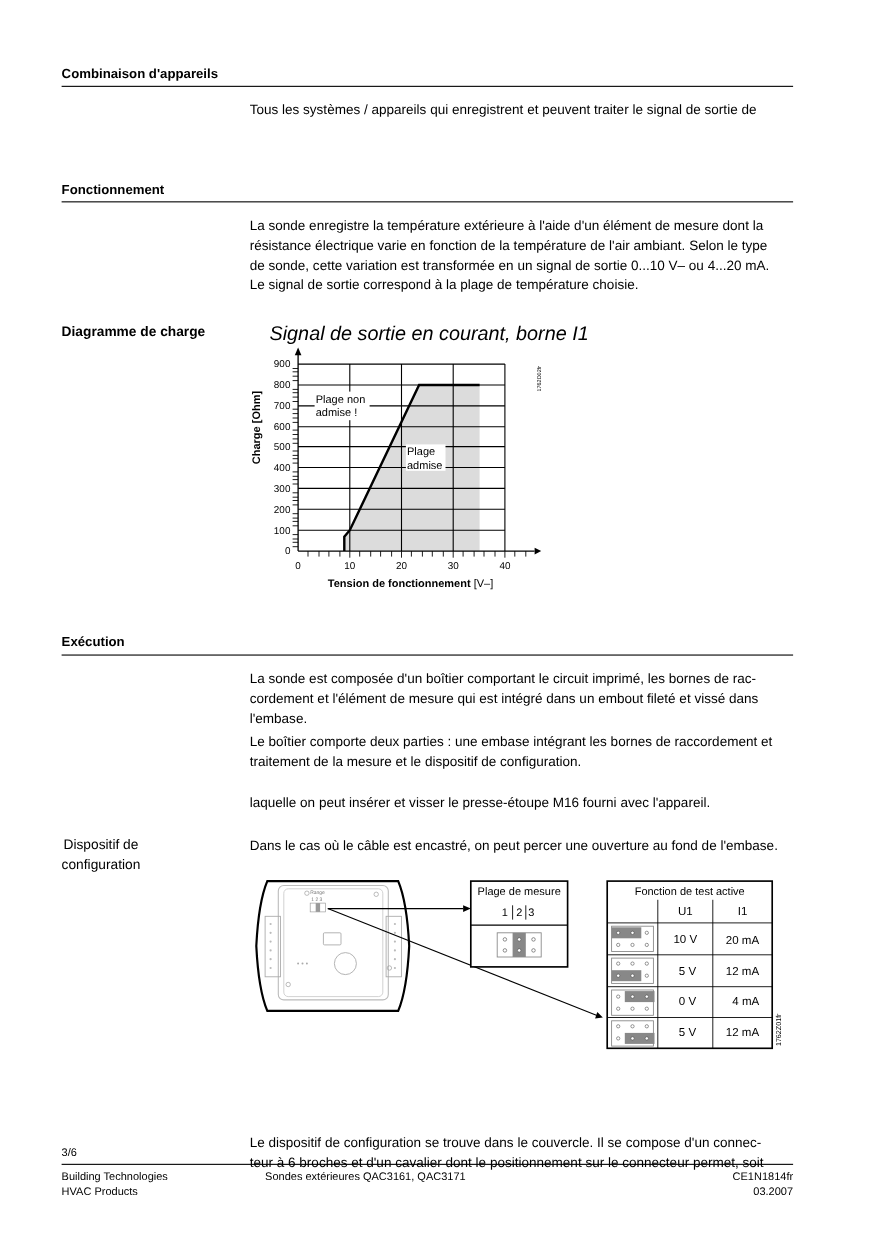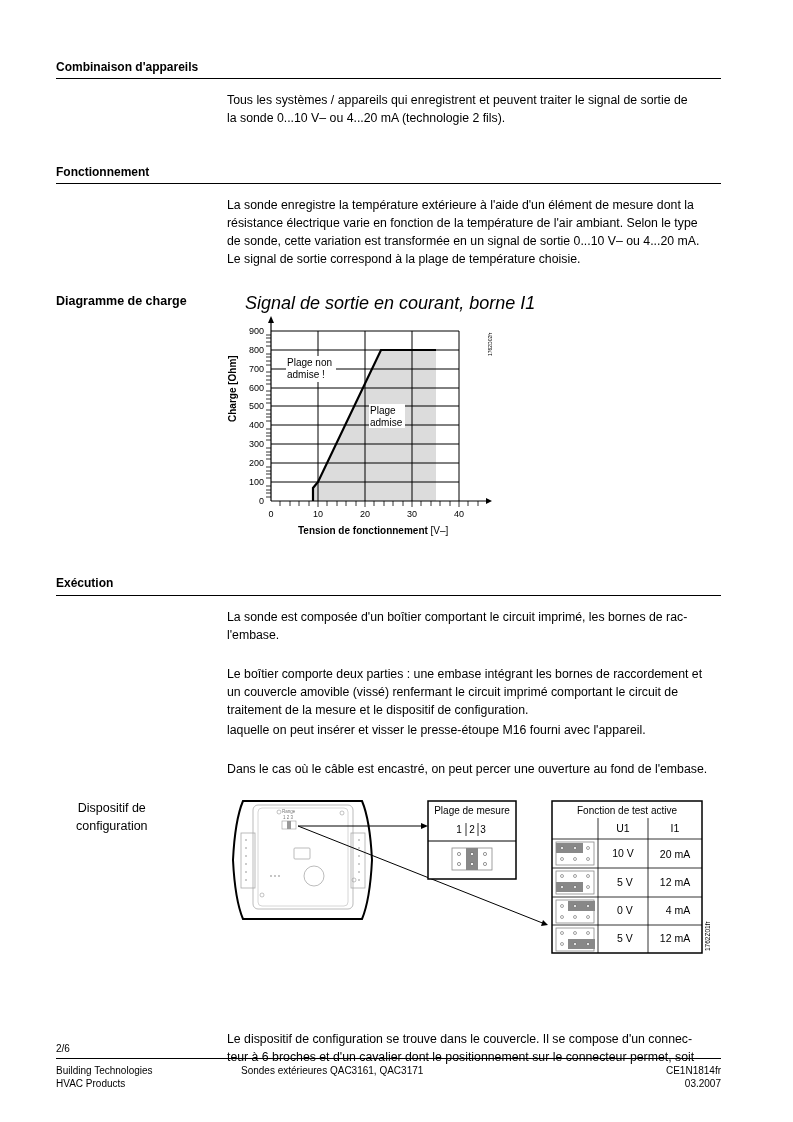--- a/index.html
+++ b/index.html
@@ -14,21 +14,20 @@
   .footer-text { position: absolute; font-size: 10px; line-height: 13px; }
   svg text { font-family: "Liberation Sans", sans-serif; }
 </style>
 </head>
 <body>
 
 <div class="sec-title" style="top:60px;">Combinaison d'appareils</div>
 <div class="rule" style="top:78px;"></div>
 <div class="para" style="top:91px;">
   <div>Tous les systèmes / appareils qui enregistrent et peuvent traiter le signal de sortie de</div>
-  <div>la sonde 0...10 V– ou 4...20 mA (technologie 2 fils).</div>
 </div>
 
 <div class="sec-title" style="top:165px;">Fonctionnement</div>
 <div class="rule" style="top:183px;"></div>
 <div class="para" style="top:196px;">
   <div>La sonde enregistre la température extérieure à l'aide d'un élément de mesure dont la</div>
   <div>résistance électrique varie en fonction de la température de l'air ambiant. Selon le type</div>
   <div>de sonde, cette variation est transformée en un signal de sortie 0...10 V– ou 4...20 mA.</div>
   <div>Le signal de sortie correspond à la plage de température choisie.</div>
 </div>
@@ -161,35 +160,35 @@
   <text x="298" y="534" font-size="10" font-weight="bold">Tension de fonctionnement <tspan font-weight="normal">[V–]</tspan></text>
   <text transform="translate(236,422) rotate(-90)" font-size="10" font-weight="bold">Charge [Ohm]</text>
 
   <text transform="translate(492,356) rotate(-90)" font-size="5">1762D02fr</text>
 </svg>
 
 <div class="sec-title" style="top:576px;">Exécution</div>
 <div class="rule" style="top:595px;"></div>
 <div class="para" style="top:608px;">
   <div>La sonde est composée d'un boîtier comportant le circuit imprimé, les bornes de rac-</div>
+  <div>cordement et l'élément de mesure qui est intégré dans un embout fileté et vissé dans</div>
   <div>l'embase.</div>
 </div>
 <div class="para" style="top:665px;">
   <div>Le boîtier comporte deux parties : une embase intégrant les bornes de raccordement et</div>
-  <div>un couvercle amovible (vissé) renfermant le circuit imprimé comportant le circuit de</div>
   <div>traitement de la mesure et le dispositif de configuration.</div>
 </div>
 <div class="para" style="top:721px;">
   <div>laquelle on peut insérer et visser le presse-étoupe M16 fourni avec l'appareil.</div>
 </div>
 <div class="para" style="top:760px;">
   <div>Dans le cas où le câble est encastré, on peut percer une ouverture au fond de l'embase.</div>
 </div>
 
-<div class="side-label" style="top:799px;margin-left:20px;">
+<div class="side-label" style="top:759px;">
   <div>Dispositif de</div>
   <div>configuration</div>
 </div>
 
 <svg class="abs" style="left:225px; top:795px;" width="500" height="165" viewBox="225 795 500 165">
 
   <g>
     <path d="M243,801 L362,801 Q370,820 372,860 Q370,900 362,919 L243,919 Q235,900 233,860 Q235,820 243,801 Z" fill="#fff" stroke="#000" stroke-width="2"></path>
     <rect x="253" y="805" width="100" height="104" rx="5" fill="none" stroke="#bbb" stroke-width="1"></rect>
     <rect x="258" y="808" width="90" height="98" rx="4" fill="none" stroke="#ccc" stroke-width="0.8"></rect>
@@ -326,21 +325,21 @@
     <text x="675" y="942" font-size="10.5" text-anchor="middle">12 mA</text>
   </g>
   <text transform="translate(710,951) rotate(-90)" font-size="6.5">1762Z01fr</text>
 </svg>
 
 <div class="para" style="top:1018px;margin-top:12px;">
   <div>Le dispositif de configuration se trouve dans le couvercle. Il se compose d'un connec-</div>
   <div>teur à 6 broches et d'un cavalier dont le positionnement sur le connecteur permet, soit</div>
 </div>
 
-<div class="footer-text" style="left:56px; top:1042px;">2/6</div>
+<div class="footer-text" style="left:56px; top:1042px;">3/6</div>
 <div class="rule" style="top:1058px;"></div>
 <div class="footer-text" style="left:56px; top:1064px;">
   <div>Building Technologies</div>
   <div>HVAC Products</div>
 </div>
 <div class="footer-text" style="left:241px; top:1064px;">Sondes extérieures QAC3161, QAC3171</div>
 <div class="footer-text" style="left:600px; top:1064px; width:121px; text-align:right;">
   <div>CE1N1814fr</div>
   <div>03.2007</div>
 </div>

